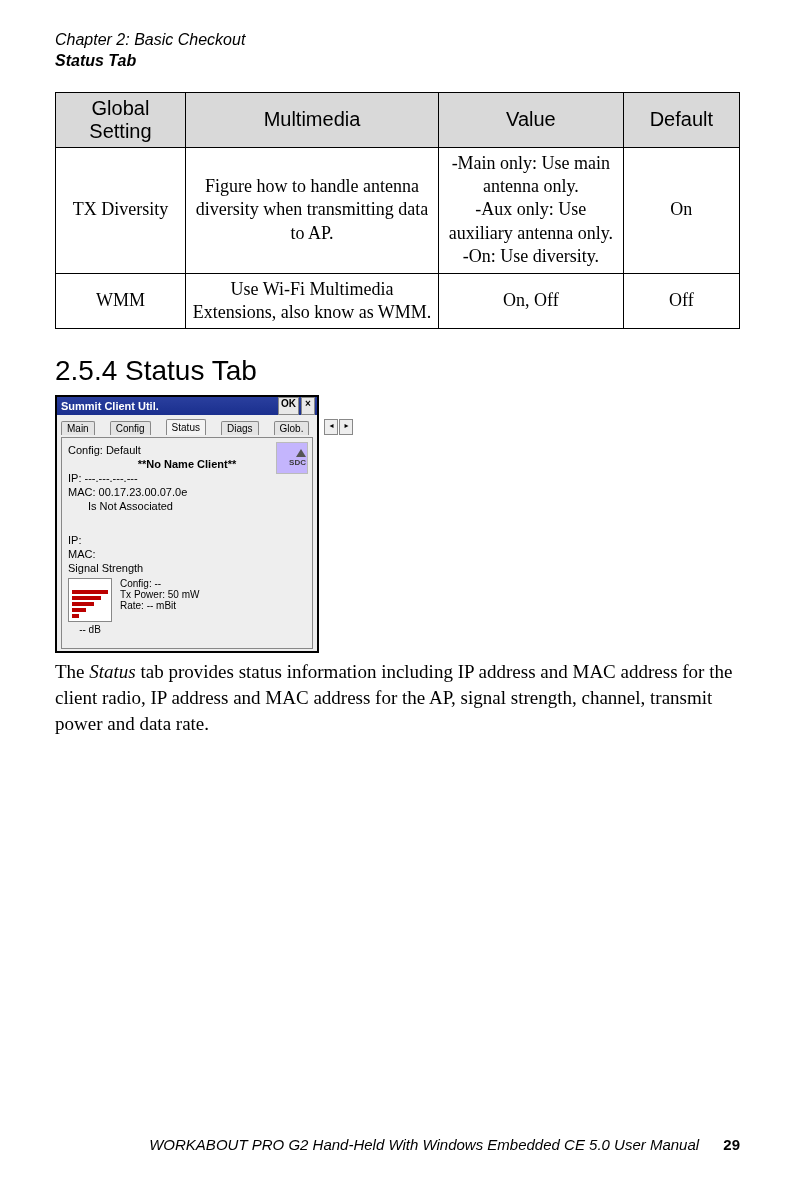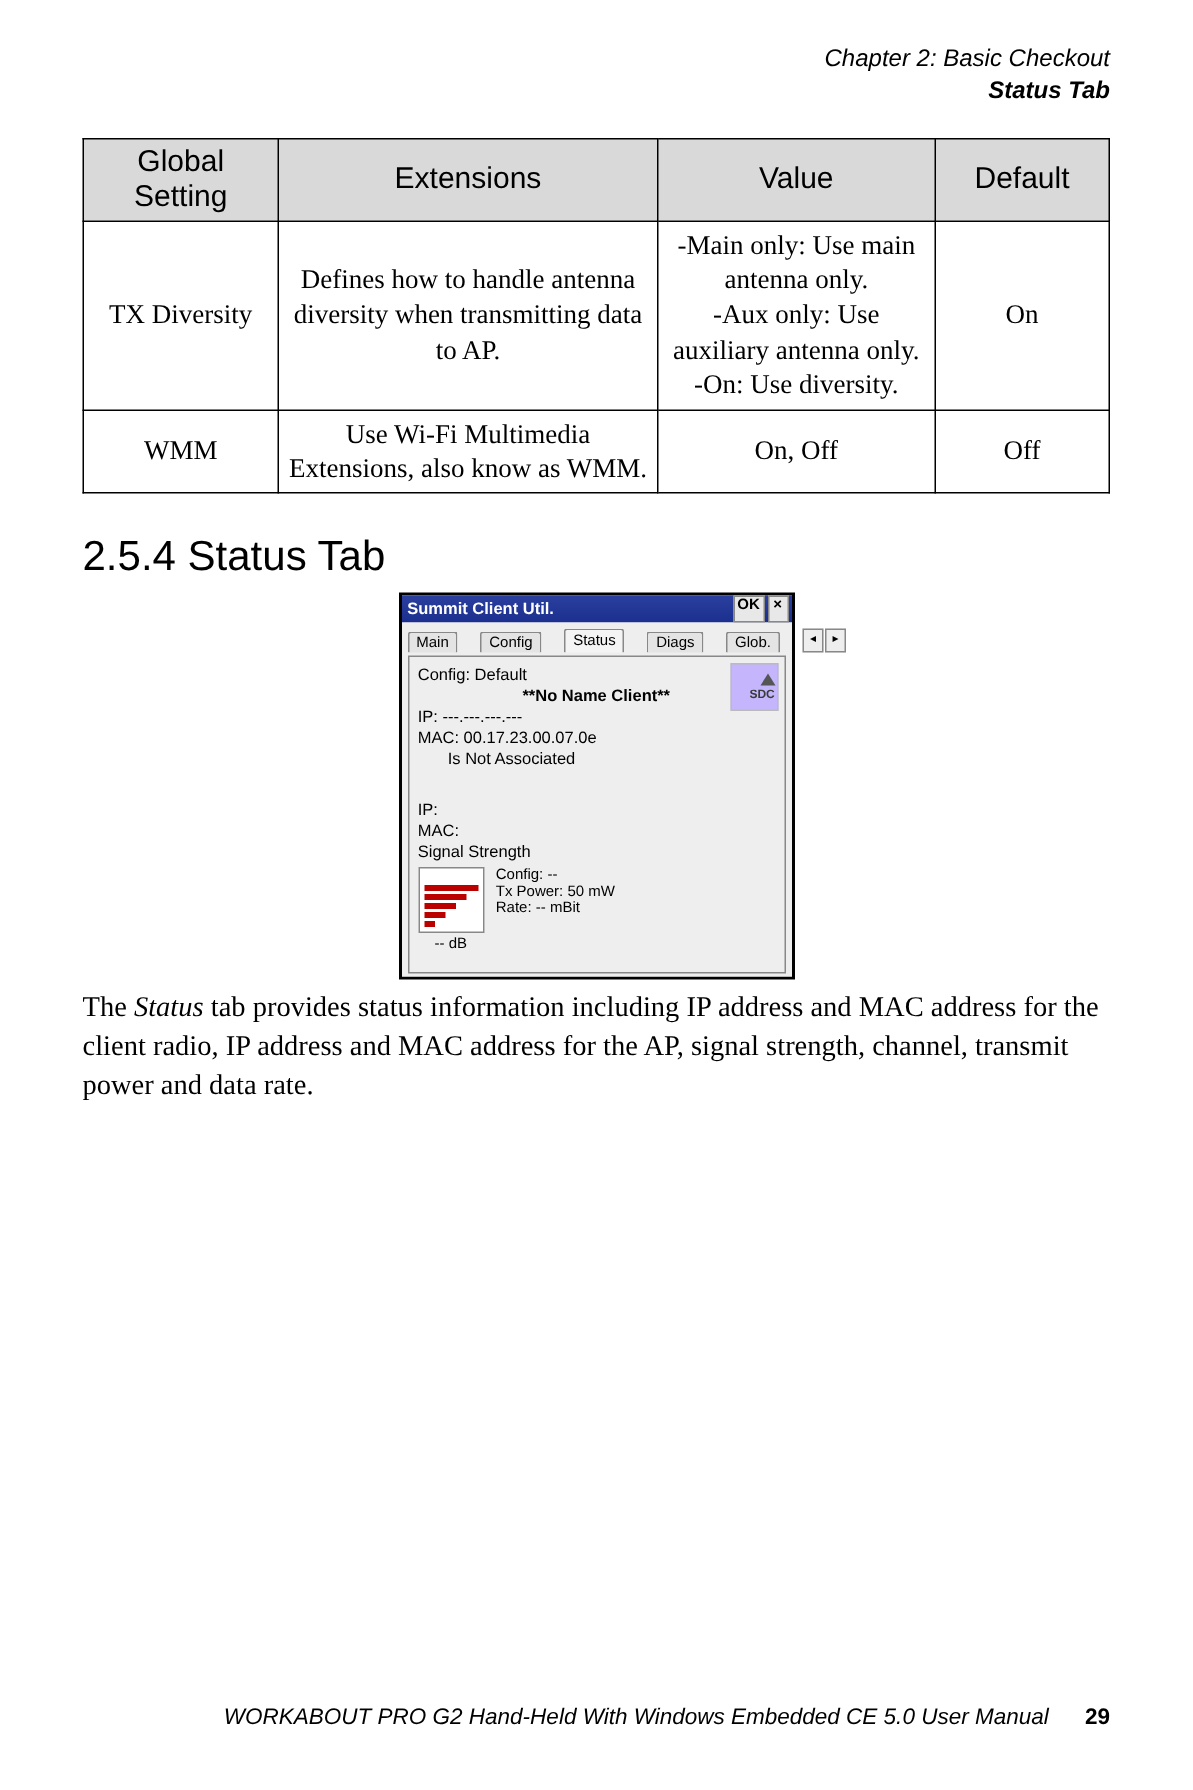--- a/index.html
+++ b/index.html
@@ -13,21 +13,20 @@
     box-sizing: border-box;
   }
   .page {
     padding: 30px 55px 40px 55px;
     box-sizing: border-box;
     height: 100%;
     display: flex;
     flex-direction: column;
   }
   .header-right {
-    text-align: right;
     font-style: italic;
     font-family: Arial, Helvetica, sans-serif;
     font-size: 16px;
     line-height: 1.3;
     margin-bottom: 20px;
   }
   .header-right .line2 {
     font-weight: bold;
   }
   table.settings {
@@ -57,21 +56,21 @@
   .col-default { width: 17%; }
   h2.section-title {
     font-family: "Arial Narrow", Arial, sans-serif;
     font-size: 28px;
     font-weight: normal;
     margin: 10px 0 8px 0;
   }
   .scu-wrap {
     display: flex;
     flex-direction: column;
-    align-items: center;
+    align-items: flex-start;
     margin-bottom: 6px;
   }
   
   .scu {
     width: 260px;
     background: #fff;
     border: 2px solid #000;
     font-family: Tahoma, Arial, sans-serif;
     font-size: 11px;
   }
@@ -236,29 +235,29 @@
   <table class="settings">
     <colgroup>
       <col class="col-setting">
         <col class="col-desc">
         <col class="col-value">
         <col class="col-default">
     </colgroup>
     <thead>
       <tr>
         <th>Global Setting</th>
-        <th>Extensions</th>
+        <th>Multimedia</th>
         <th>Value</th>
         <th>Default</th>
       </tr>
     </thead>
     <tbody>
       <tr>
         <td>TX Diversity</td>
-        <td>Defines how to handle antenna diversity when transmitting data to AP.</td>
+        <td>Figure how to handle antenna diversity when transmitting data to AP.</td>
         <td style="white-space:pre-line">-Main only: Use main antenna only.
 -Aux only: Use auxiliary antenna only.
 -On: Use diversity.</td>
         <td>On</td>
       </tr>
       <tr>
         <td>WMM</td>
         <td>Use Wi-Fi Multimedia Extensions, also know as WMM.</td>
         <td>On, Off</td>
         <td>Off</td>

